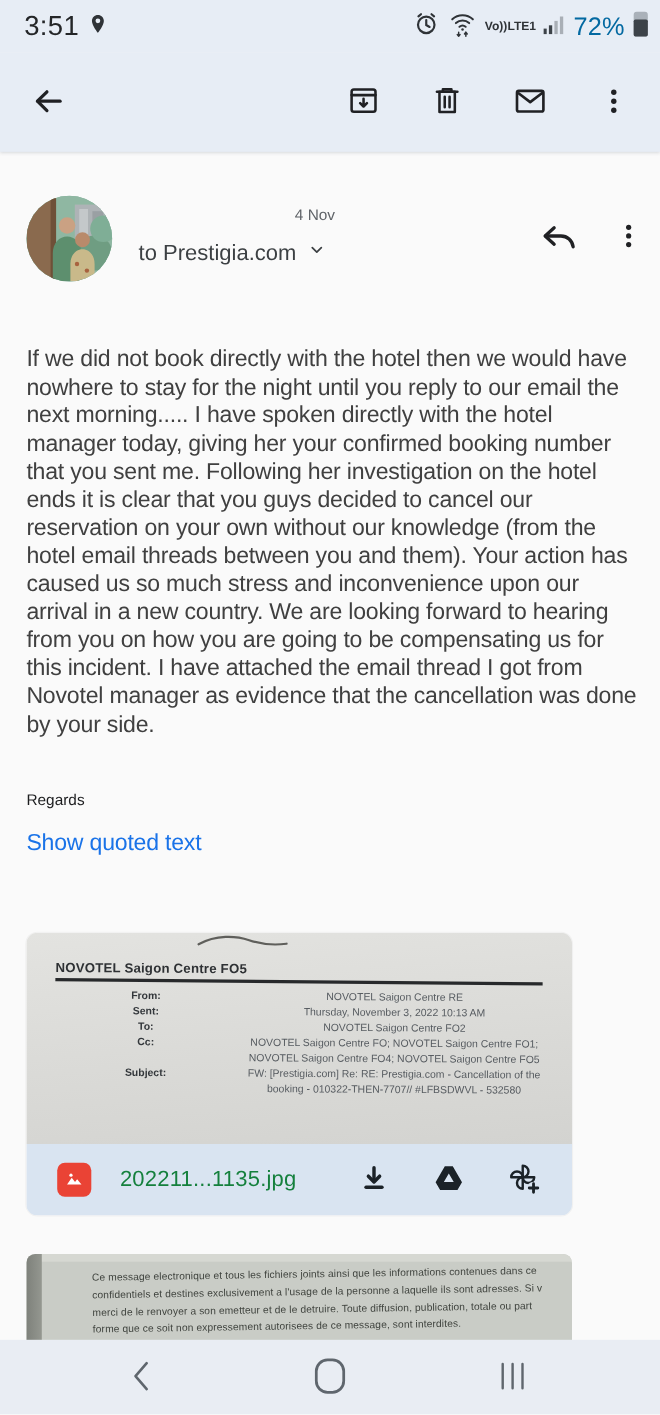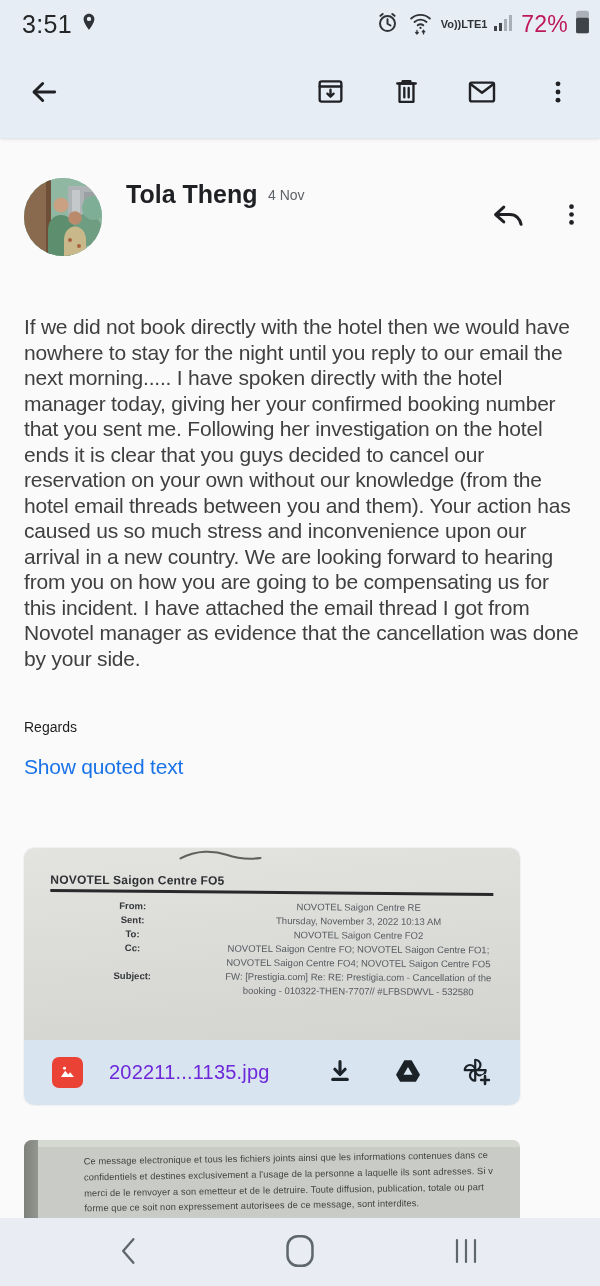--- a/index.html
+++ b/index.html
@@ -8,21 +8,21 @@
   .screen { position:relative; width:600px; height:1286px; overflow:hidden; background:#fafafa; }
 
   
   .status-bar { position:absolute; top:0; left:0; width:600px; height:48px; background:#e7edf5;
     display:flex; align-items:center; justify-content:space-between; padding:0 10px 0 22px; z-index:5; }
   .sb-left { display:flex; align-items:center; gap:7px; }
   .sb-time { font-size:25px; font-weight:500; color:#242628; letter-spacing:.3px; }
   .sb-right { display:flex; align-items:center; gap:7px; }
   .volte { display:flex; flex-direction:row; align-items:flex-end; line-height:10px; }
   .volte span { font-size:11px; font-weight:700; color:#2f3337; }
-  .sb-batt-pct { font-size:23px; color:#be185d; letter-spacing:.2px; }
+  .sb-batt-pct { font-size:23px; color:#0369a1; letter-spacing:.2px; }
 
   
   .toolbar { position:absolute; top:48px; left:0; width:600px; height:90px; background:#e7edf5;
     display:flex; align-items:center; z-index:4; box-shadow:0 1px 3px rgba(60,70,90,.18); }
   .icon-btn { border:none; background:transparent; width:56px; height:56px; display:flex;
     align-items:center; justify-content:center; cursor:pointer; flex:0 0 auto; }
   .toolbar .back { margin-left:16px; }
   .toolbar .spacer { flex:1; }
   .toolbar .right-group { display:flex; gap:20px; margin-right:14px; }
 
@@ -57,21 +57,21 @@
     transform:rotate(.15deg); }
   .photo-fields { position:absolute; left:26px; top:52px; width:452px; }
   .pf-row { display:flex; line-height:14px; }
   .pf-label { width:165px; flex:0 0 165px; font-size:9.5px; font-weight:700; color:#33373b; }
   .pf-value { width:287px; font-size:9.5px; color:#565b60; }
   .pen-mark { position:absolute; left:152px; top:-4px; }
 
   .att-bar { display:flex; align-items:center; width:100%; height:65px; background:#d9e4f1; cursor:pointer; }
   .att-type { width:31px; height:31px; border-radius:7px; background:#ea4335; margin-left:28px;
     display:flex; align-items:center; justify-content:center; flex:0 0 auto; }
-  .att-name { margin-left:26px; font-size:20px; color:#6d28d9; letter-spacing:.2px; flex:0 0 auto; }
+  .att-name { margin-left:26px; font-size:20px; color:#15803d; letter-spacing:.2px; flex:0 0 auto; }
   .att-actions { display:flex; align-items:center; gap:24px; margin-left:auto; margin-right:22px; }
   .att-actions .icon-btn { width:44px; height:44px; }
 
   
   .att2 { position:absolute; left:24px; top:1002px; width:496px; height:92px; border-radius:8px 8px 0 0;
     overflow:hidden; background:#c9ccc6; cursor:pointer; }
   .att2-topstrip { position:absolute; left:0; top:0; width:100%; height:7px; background:#d6d8d2; }
   .att2-leftband { position:absolute; left:0; top:0; width:14px; height:100%;
     background:linear-gradient(90deg,#7e817b,#949790); }
   .att2-bottom { position:absolute; left:0; bottom:0; width:100%; height:8px; background:#3c403c; }
@@ -202,22 +202,29 @@
         <rect x="0" y="0" width="26" height="78" fill="#8a6a4e"></rect>
         <rect x="22" y="0" width="5" height="78" fill="#6e5038"></rect>
         <circle cx="37" cy="27" r="7.5" fill="#caa183"></circle>
         <path d="M24 52c0-9 6-15 13-15s13 6 13 15v26H24z" fill="#5d8f6e"></path>
         <circle cx="51" cy="40" r="6.8" fill="#b98a6b"></circle>
         <path d="M40 62c0-8 5-13.5 11-13.5S62 54 62 62v16H40z" fill="#c9b98a"></path>
         <circle cx="46" cy="62" r="2" fill="#a8623f"></circle>
           <circle cx="55" cy="68" r="2" fill="#a8623f"></circle>
       </svg>
     </button>
-    <div class="sender-name">Tola Theng</div>
     <div class="sender-date">4 Nov</div>
+    <button class="recipient-row">
+      <span>to Prestigia.com</span>
+      <span>
+        <svg width="18" height="18" viewBox="0 0 24 24" fill="none" stroke="#3c4043" stroke-width="2.1" stroke-linecap="round" stroke-linejoin="round">
+            <path d="M6.5 9.5 12 15l5.5-5.5"></path>
+          </svg>
+      </span>
+    </button>
     <button class="icon-btn hdr-reply">
       <span>
         <svg width="38" height="38" viewBox="0 0 24 24" fill="none" stroke="#202124" stroke-width="1.9" stroke-linecap="round" stroke-linejoin="round">
             <path d="M10.6 7 5.4 11.7l5.2 4.7"></path>
             <path d="M5.8 11.7h8.7c3.7 0 6.4 2.6 7 6.2"></path>
           </svg>
       </span>
     </button>
     <button class="icon-btn hdr-more">
       <span>

